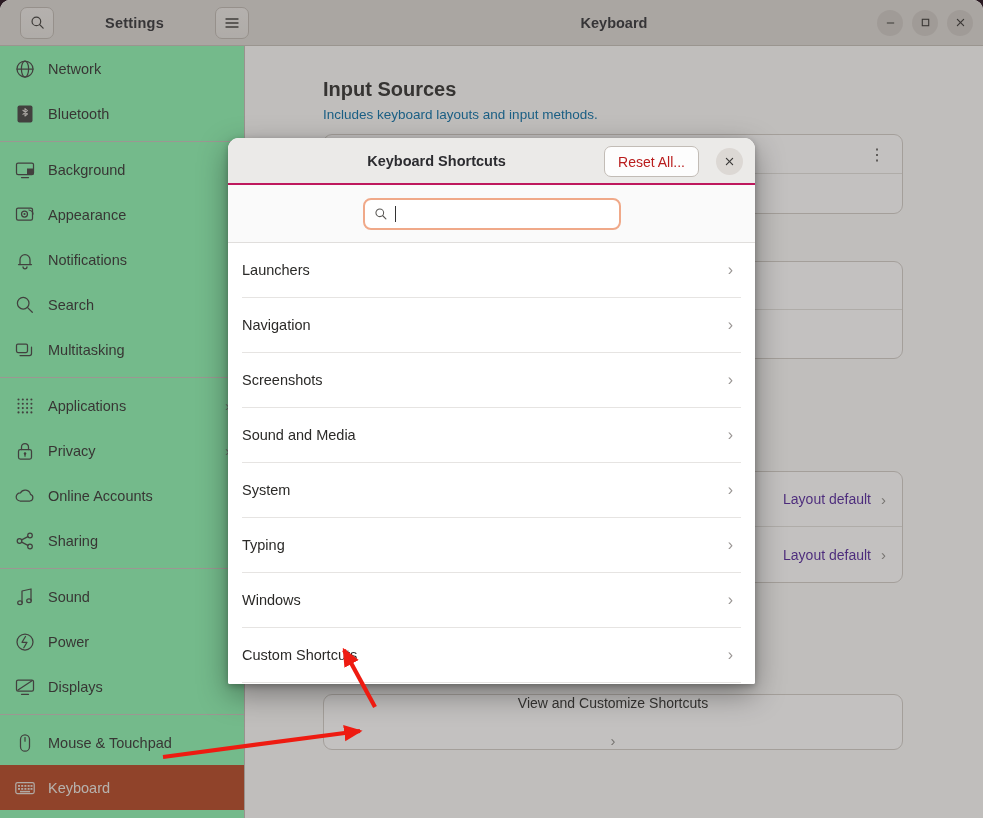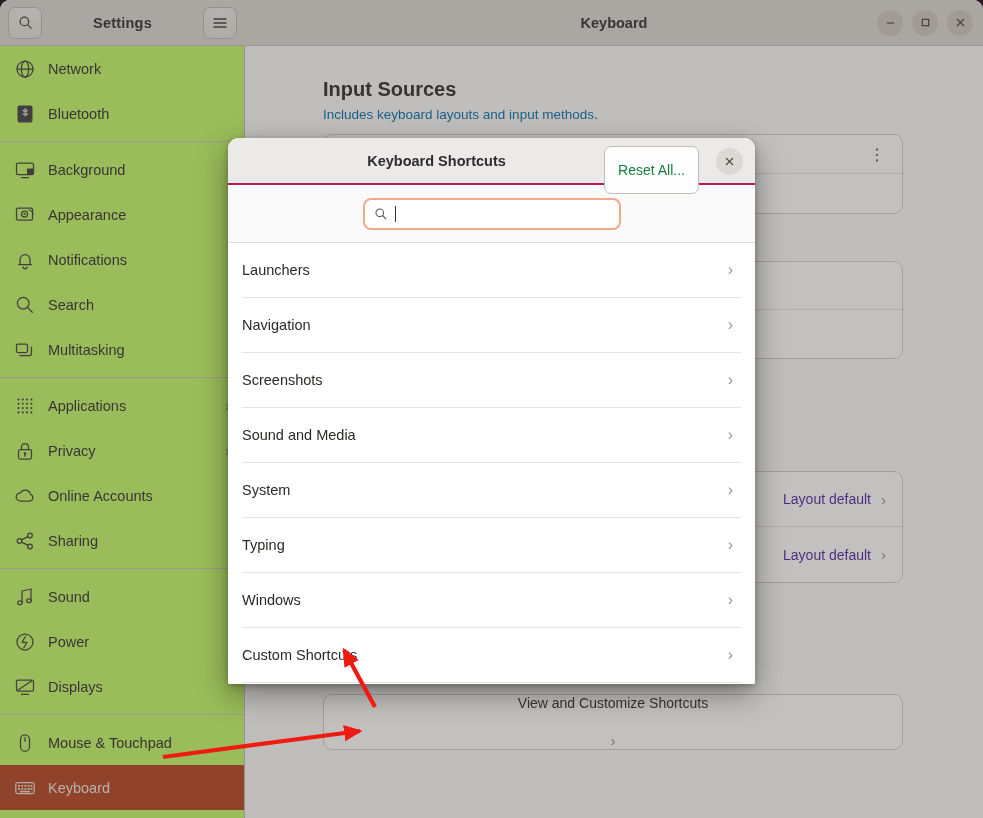--- a/index.html
+++ b/index.html
@@ -29,21 +29,21 @@
   #headerbar {
     position: absolute;
     left: 0; top: 0;
     width: 983px; height: 46px;
     background: #d6d1cd;
     border-bottom: 1px solid #bfb8b2;
     box-sizing: border-box;
   }
   #sidebar-header {
     position: absolute;
-    left: 0; top: 0;
+    left: 12px; top: 0;
     width: 245px; height: 45px;
     box-sizing: border-box;
     display: flex;
     align-items: center;
     justify-content: space-between;
     padding: 0 8px;
   }
   .hdr-btn {
     width: 34px; height: 32px;
     border: 1px solid #b9b2ac;
@@ -84,21 +84,21 @@
     display: flex; align-items: center; justify-content: center;
     cursor: pointer;
     color: #32302e;
   }
 
   
   #sidebar {
     position: absolute;
     left: 0; top: 46px;
     width: 245px; height: 772px;
-    background: #bef264;
+    background: #86efac;
     border-right: 1px solid #bdb6b0;
     box-sizing: border-box;
     overflow: hidden;
   }
   .nav-item {
     position: relative;
     height: 45px;
     display: flex;
     align-items: center;
     padding: 0 14px 0 14px;
@@ -224,27 +224,27 @@
     text-align: center;
     font-size: 14.5px;
     font-weight: bold;
     color: #2c2c30;
     padding-left: 0;
     margin-left: -110px;
   }
   #reset-all {
     position: absolute;
     right: 56px; top: 8px;
-    height: 48px;
+    height: 31px;
     padding: 12px 13px;
     border: 1px solid #c2bcb6;
     border-radius: 7px;
     background: #fdfdfd;
     font-size: 14px;
-    color: #15803d;
+    color: #b91c1c;
     display: flex; align-items: center;
     cursor: pointer;
     box-sizing: border-box;
   }
   #dlg-close {
     position: absolute;
     right: 12px; top: 10px;
     width: 27px; height: 27px;
     border-radius: 50%;
     background: #dcd8d4;

